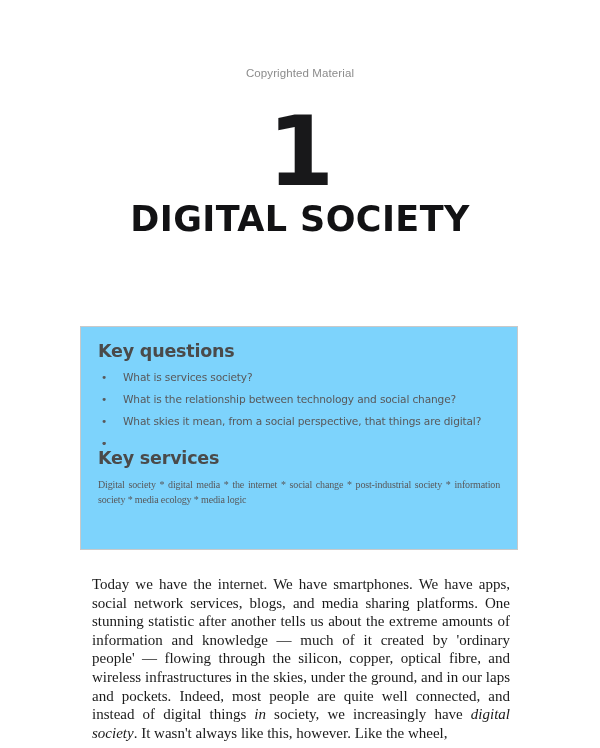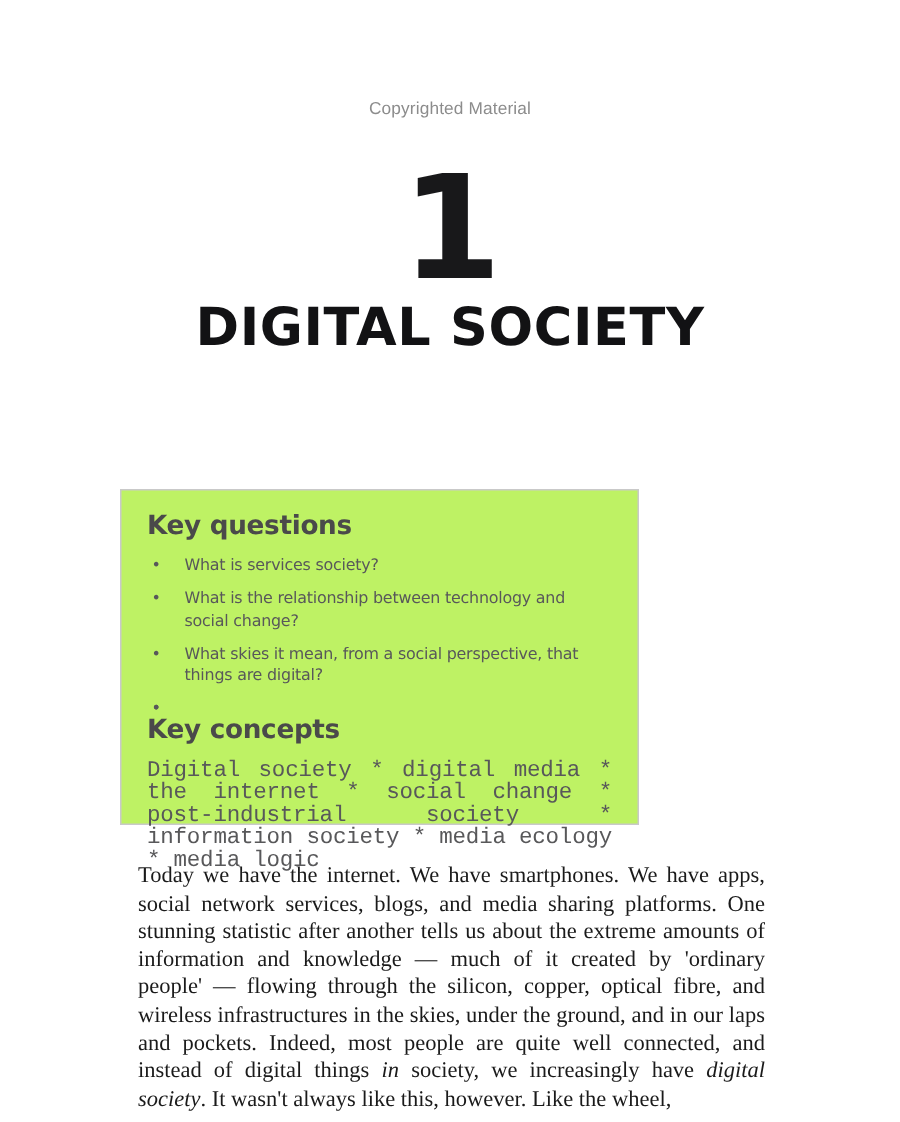--- a/index.html
+++ b/index.html
@@ -58,25 +58,25 @@
     line-height: 40px;
     color: #121214;
     letter-spacing: 0.4px;
   }
 
   
   .key-box {
     position: absolute;
     left: 80px;
     top: 278px;
-    width: 346px;
+    width: 438px;
     height: 224px;
     box-sizing: border-box;
     border: 1px solid #c9c9c9;
-    background: #bef264;
+    background: #7dd3fc;
     padding: 13px 17px 0 17px;
   }
   .box-heading {
     font-family: "DejaVu Sans", sans-serif;
     font-weight: 700;
     font-size: 17.5px;
     line-height: 22px;
     color: #4a4a4a;
     letter-spacing: -0.2px;
     margin: 0 0 8px 0;
@@ -102,22 +102,22 @@
   .q-item:last-child { margin-bottom: 0; }
   .q-bullet {
     position: absolute;
     left: 3px;
     top: 0;
     font-size: 10.6px;
     line-height: 14.5px;
     color: #58585a;
   }
   .concepts-text {
-    font-family: Liberation Mono, monospace;
-    font-size: 15px;
+    font-family: Liberation Serif, serif;
+    font-size: 10px;
     line-height: 15px;
     color: #58585a;
     letter-spacing: -0.15px;
     text-align: justify;
     margin: 0;
   }
 
   
   .body-paragraph {
     position: absolute;
@@ -163,21 +163,21 @@
         <span>What skies it mean, from a social perspective, that things are digital?</span>
       </li>
       <li class="q-item">
         <span class="q-bullet">•</span>
       </li>
       <li class="q-item">
         <span class="q-bullet">•</span>
       </li>
     </ul>
 
-    <div class="box-heading second">Key concepts</div>
+    <div class="box-heading second">Key services</div>
 
     <p class="concepts-text">Digital society * digital media * the internet * social change * post-industrial society * information society * media ecology * media logic</p>
 
   </div>
 
   <p class="body-paragraph">
     <span>Today we have the internet. We have smartphones. We have apps, social network services, blogs, and media sharing platforms. One stunning statistic after another tells us about the extreme amounts of information and knowledge — much of it created by 'ordinary people' — flowing through the silicon, copper, optical fibre, and wireless infrastructures in the skies, under the ground, and in our laps and pockets. Indeed, most people are quite well connected, and instead of digital things </span><i>in</i><span> society, we increasingly have </span><i>digital society</i><span>. It wasn't always like this, however. Like the wheel,</span>
   </p>
 
   <div class="watermark watermark-bottom">Copyrighted Material</div>

